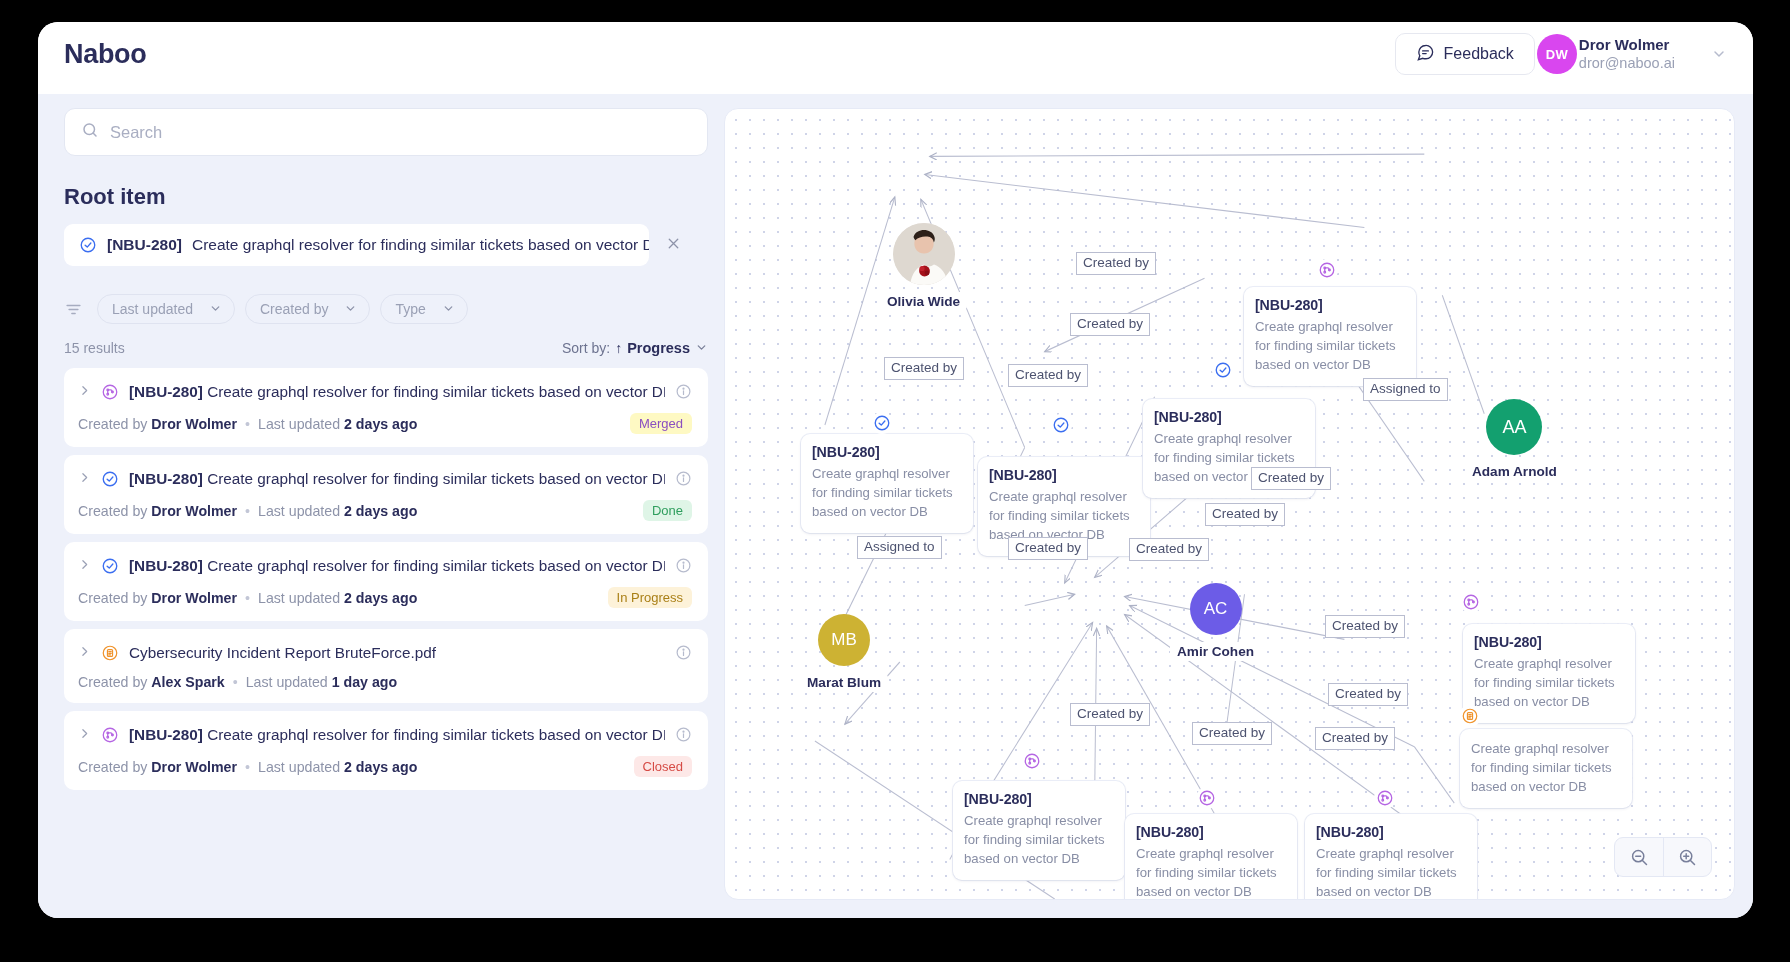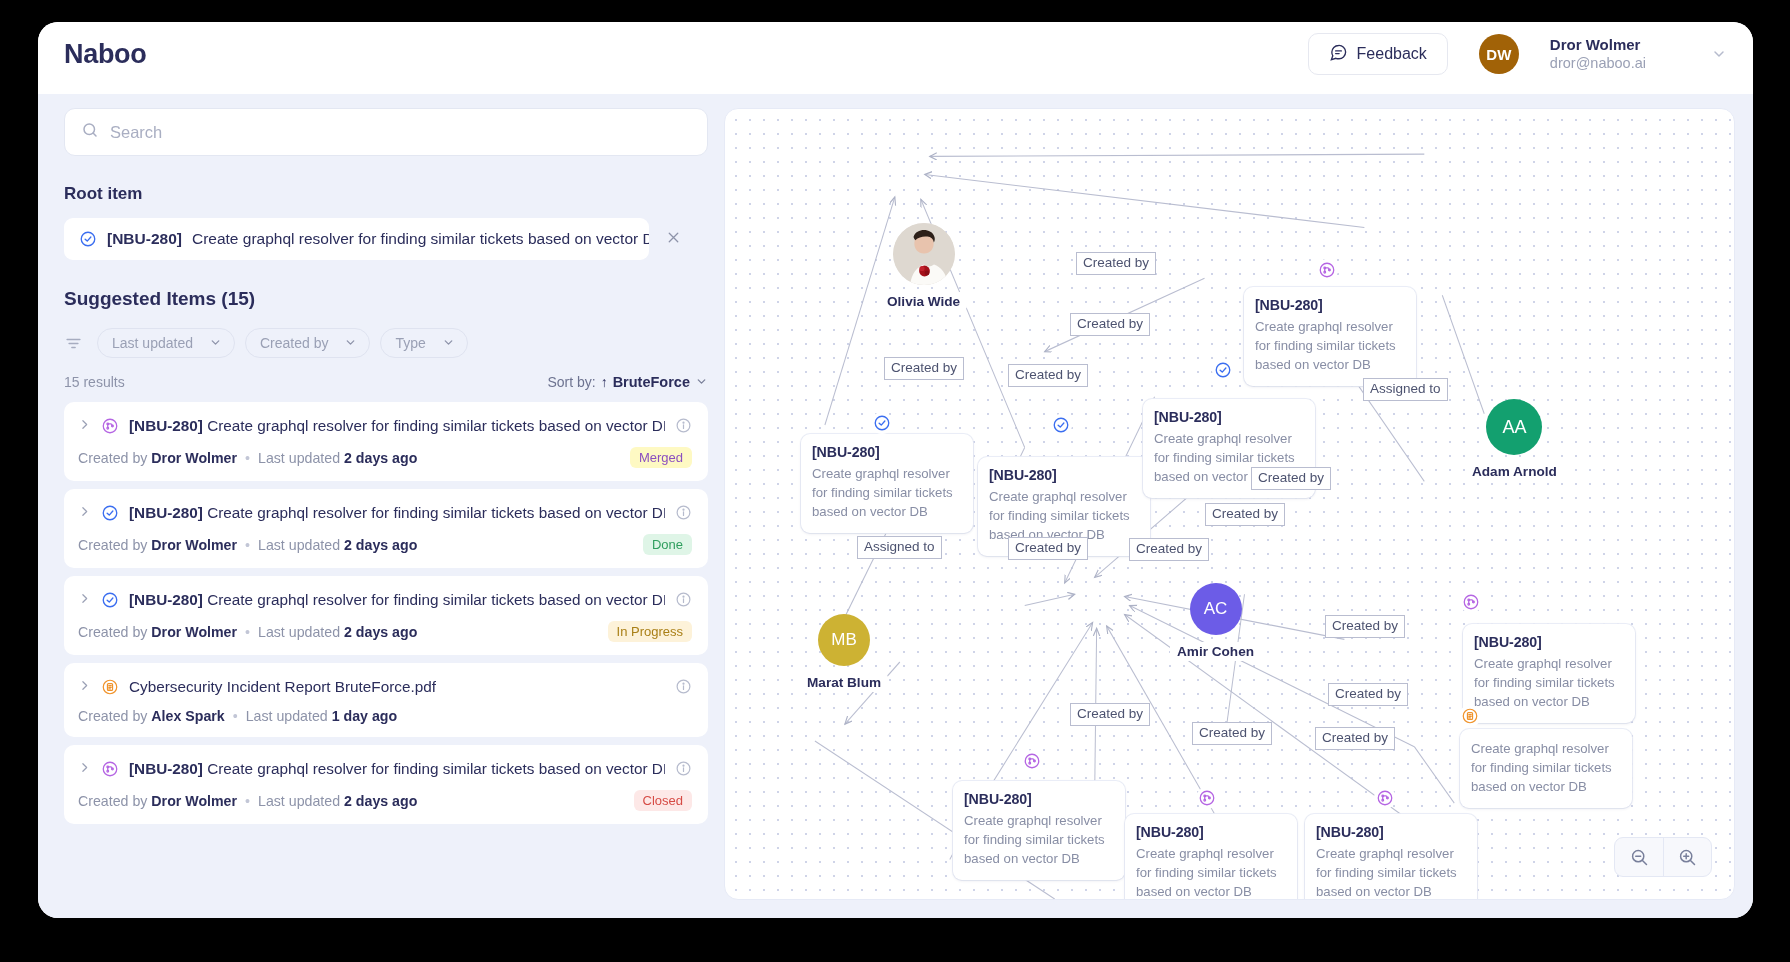--- a/index.html
+++ b/index.html
@@ -37,43 +37,43 @@
   .brand {
     font-size: 27px;
     font-weight: 700;
     color: #2b2d5b;
     letter-spacing: -0.3px;
   }
   .header-right {
     margin-left: auto;
     display: flex;
     align-items: center;
-    gap: 31px;
+    gap: 2px;
   }
   .feedback-btn {
     display: flex;
     align-items: center;
     gap: 9px;
     height: 42px;
     padding: 0 20px;
     border: 1px solid #e6e8f0;
     border-radius: 10px;
     background: #fff;
     font-size: 16px;
     color: #2b2d5b;
     font-weight: 500;
     cursor: pointer;
   }
   .avatar-dw {
     width: 40px; height: 40px;
     border-radius: 50%;
-    background: #a16207;
+    background: #d946ef;
     color: #fff;
     display: flex; align-items: center; justify-content: center;
-    font-size: 15px; font-weight: 700;
+    font-size: 13px; font-weight: 700;
     letter-spacing: 0.2px;
   }
   .user-meta { line-height: 1.25; }
   .user-name { font-size: 15px; font-weight: 700; color: #2b2d5b; }
   .user-email { font-size: 14.5px; color: #9aa0b5; }
   .chev-wrap {
     margin-left: 34px;
     color: #b6bbcd;
     display: flex; align-items: center;
     cursor: pointer;
@@ -110,21 +110,21 @@
   .search-box input {
     border: 0; outline: 0;
     font-size: 16.5px;
     color: #2b2d5b;
     background: transparent;
     width: 100%;
     font-family: "Liberation Sans", sans-serif;
   }
   .search-box input::placeholder { color: #a9aec2; }
   .section-label {
-    font-size: 17px;
+    font-size: 22px;
     font-weight: 700;
     color: #2b2d5b;
     margin-bottom: 14px;
   }
   .root-row {
     display: flex;
     align-items: center;
     gap: 10px;
     margin-bottom: 28px;
   }
@@ -408,21 +408,20 @@
             <span class="key">[NBU-280]</span>
             <span>Create graphql resolver for finding similar tickets based on vector DB</span>
           </div>
           <div class="root-clear">
             <svg width="17" height="17" viewBox="0 0 24 24" fill="none" stroke="#8d93a9" stroke-width="1.8" stroke-linecap="round">
                 <path d="M6 6l12 12M18 6L6 18"></path>
               </svg>
           </div>
         </div>
 
-        <div class="suggest-title">Suggested Items (15)</div>
 
         <div class="filters-row">
           <span class="filter-icon">
             <svg width="19" height="19" viewBox="0 0 24 24" fill="none" stroke="#a6acc0" stroke-width="2" stroke-linecap="round">
                 <path d="M4 7h16M6.5 12h11M10 17h4"></path>
               </svg>
           </span>
           <div class="pill">
             <span>Last updated</span>
             <span class="cv">
@@ -447,21 +446,21 @@
                 </svg>
             </span>
           </div>
         </div>
 
         <div class="results-row">
           <span>15 results</span>
           <span class="sortby">
             <span>Sort by:</span>
             <span class="arrow">↑</span>
-            <b>BruteForce</b>
+            <b>Progress</b>
             <span class="cv">
               <svg width="13" height="13" viewBox="0 0 24 24" fill="none" stroke="#7a8099" stroke-width="2.4" stroke-linecap="round" stroke-linejoin="round">
                   <polyline points="6 9 12 15 18 9"></polyline>
                 </svg>
             </span>
           </span>
         </div>
 
         <div class="results-list" id="results-list">
             <div class="result-card">

